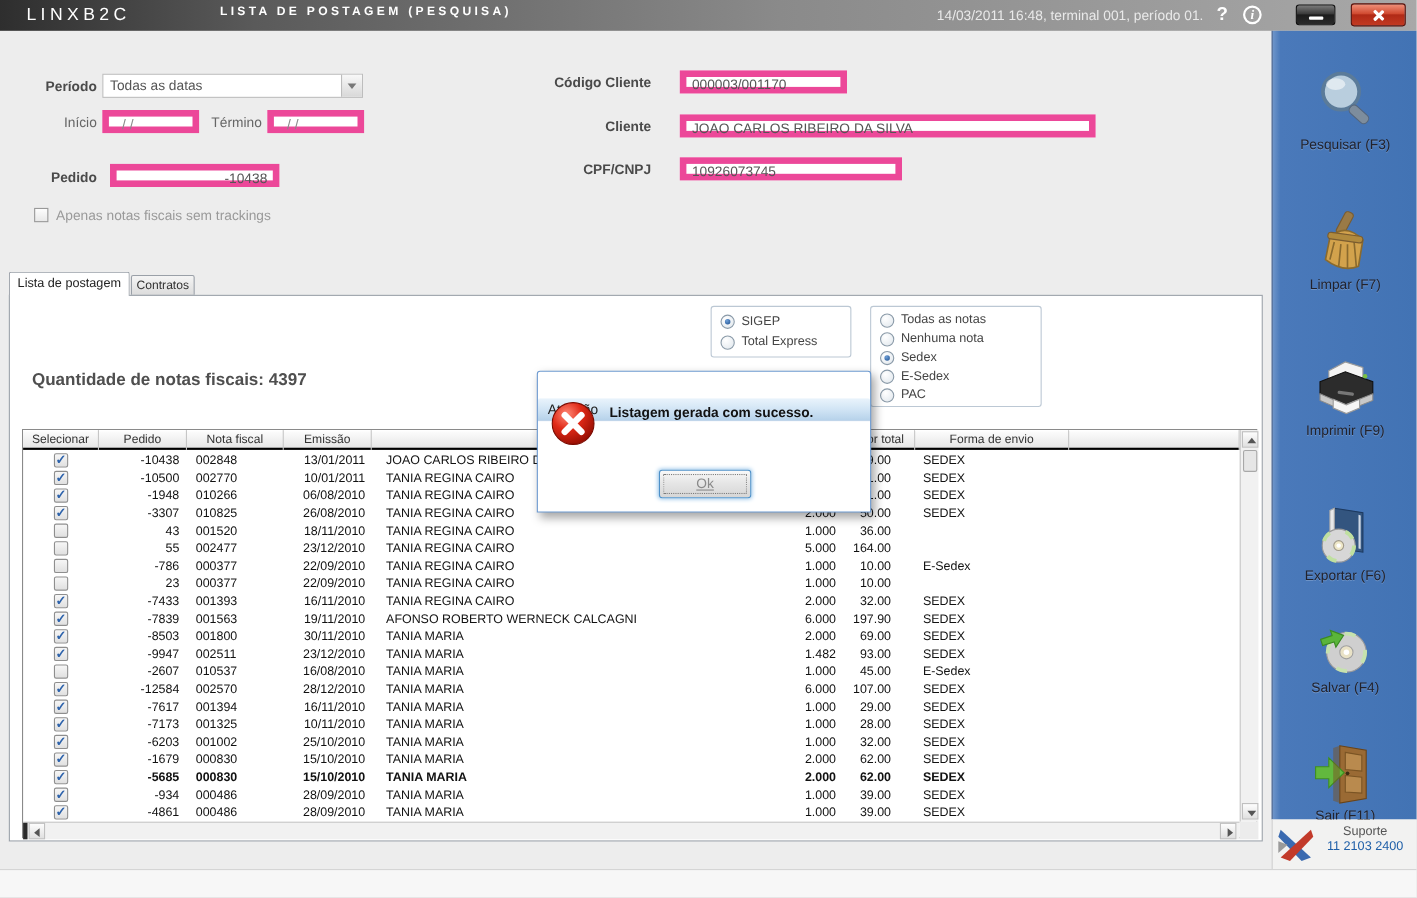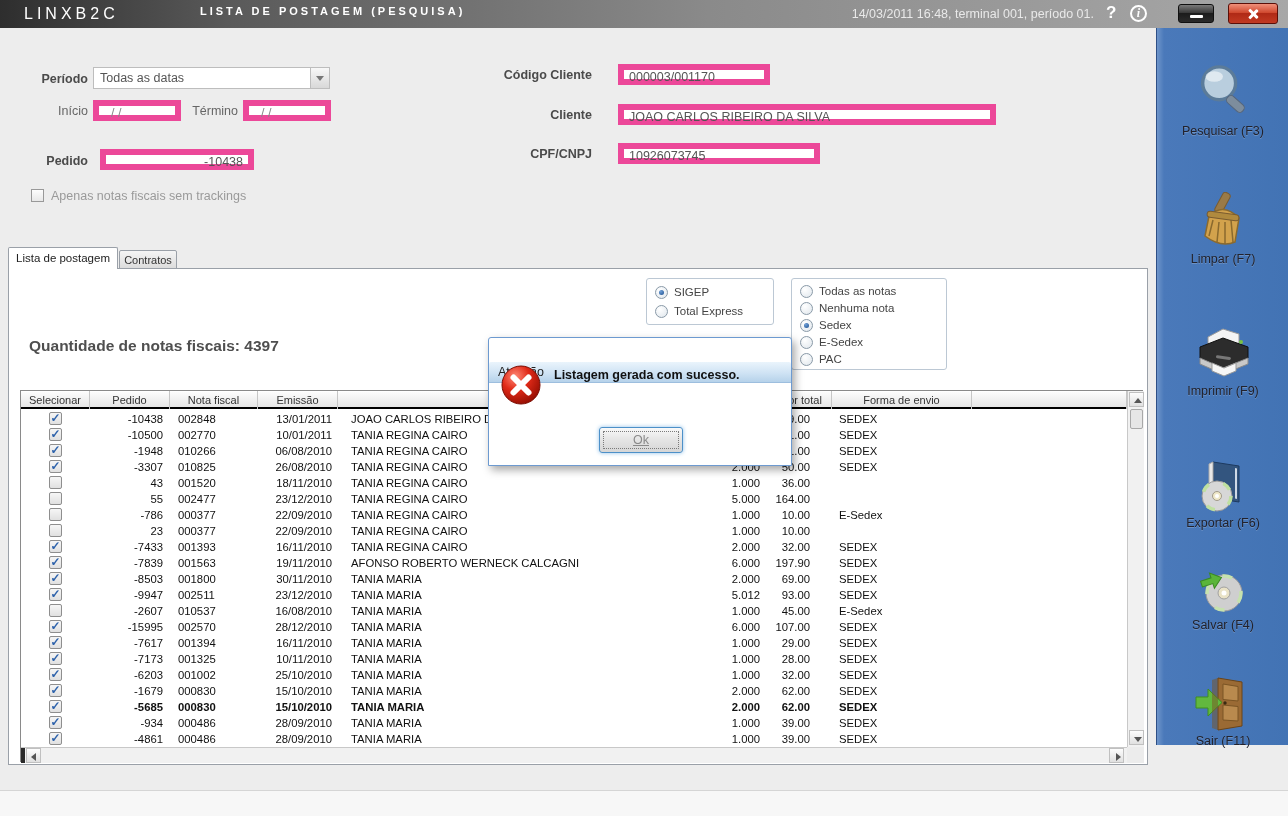--- a/index.html
+++ b/index.html
@@ -347,39 +347,39 @@
             <div class="tcell" style="left: 743px; width: 68px; text-align: right; padding-right: 22px;">69.00</div>
             <div class="tcell" style="left: 811px; width: 140px; text-align: left; padding-left: 7px;">SEDEX</div>
             <div class="tcell" style="left: 951px; width: 155px; text-align: left;"></div>
           </div>
           <div class="trow" style="top: 176px;">
             <div class="cb on" style="left: 27.5px;"></div>
             <div class="tcell" style="left: 69px; width: 80px; text-align: right; padding-right: 7px;">-9947</div>
             <div class="tcell" style="left: 149px; width: 88px; text-align: left; padding-left: 8px;">002511</div>
             <div class="tcell" style="left: 237px; width: 80px; text-align: right; padding-right: 6px;">23/12/2010</div>
             <div class="tcell" style="left: 317px; width: 326px; text-align: left; padding-left: 13px;">TANIA MARIA</div>
-            <div class="tcell" style="left: 643px; width: 100px; text-align: right; padding-right: 4px;">5.012</div>
+            <div class="tcell" style="left: 643px; width: 100px; text-align: right; padding-right: 4px;">1.482</div>
             <div class="tcell" style="left: 743px; width: 68px; text-align: right; padding-right: 22px;">93.00</div>
             <div class="tcell" style="left: 811px; width: 140px; text-align: left; padding-left: 7px;">SEDEX</div>
             <div class="tcell" style="left: 951px; width: 155px; text-align: left;"></div>
           </div>
           <div class="trow" style="top: 192px;">
             <div class="cb" style="left: 27.5px;"></div>
             <div class="tcell" style="left: 69px; width: 80px; text-align: right; padding-right: 7px;">-2607</div>
             <div class="tcell" style="left: 149px; width: 88px; text-align: left; padding-left: 8px;">010537</div>
             <div class="tcell" style="left: 237px; width: 80px; text-align: right; padding-right: 6px;">16/08/2010</div>
             <div class="tcell" style="left: 317px; width: 326px; text-align: left; padding-left: 13px;">TANIA MARIA</div>
             <div class="tcell" style="left: 643px; width: 100px; text-align: right; padding-right: 4px;">1.000</div>
             <div class="tcell" style="left: 743px; width: 68px; text-align: right; padding-right: 22px;">45.00</div>
             <div class="tcell" style="left: 811px; width: 140px; text-align: left; padding-left: 7px;">E-Sedex</div>
             <div class="tcell" style="left: 951px; width: 155px; text-align: left;"></div>
           </div>
           <div class="trow" style="top: 208px;">
             <div class="cb on" style="left: 27.5px;"></div>
-            <div class="tcell" style="left: 69px; width: 80px; text-align: right; padding-right: 7px;">-15995</div>
+            <div class="tcell" style="left: 69px; width: 80px; text-align: right; padding-right: 7px;">-12584</div>
             <div class="tcell" style="left: 149px; width: 88px; text-align: left; padding-left: 8px;">002570</div>
             <div class="tcell" style="left: 237px; width: 80px; text-align: right; padding-right: 6px;">28/12/2010</div>
             <div class="tcell" style="left: 317px; width: 326px; text-align: left; padding-left: 13px;">TANIA MARIA</div>
             <div class="tcell" style="left: 643px; width: 100px; text-align: right; padding-right: 4px;">6.000</div>
             <div class="tcell" style="left: 743px; width: 68px; text-align: right; padding-right: 22px;">107.00</div>
             <div class="tcell" style="left: 811px; width: 140px; text-align: left; padding-left: 7px;">SEDEX</div>
             <div class="tcell" style="left: 951px; width: 155px; text-align: left;"></div>
           </div>
           <div class="trow" style="top: 224px;">
             <div class="cb on" style="left: 27.5px;"></div>
@@ -545,20 +545,31 @@
         <path d="M29 10 L44 12.5 L44 27 L29 25.5 Z" fill="#b98a4e" stroke="#7a5424"></path>
         <path d="M29 31 L44 32.5 L44 47 L29 46 Z" fill="#b98a4e" stroke="#7a5424"></path>
         <circle cx="31" cy="29" r="1.7" fill="#3a2a12"></circle>
         <path d="M2 23 L14 23 L14 15 L28 28.5 L14 42 L14 34 L2 34 Z" fill="#62b83e" stroke="#3f8f1f"></path>
         <path d="M18 54 L24 56 L24 4 L18 6 Z" fill="#7a5424" opacity=".5"></path>
       </svg>
       <div class="slabel">Sair (F11)</div>
     </div>
   </div>
 
+  <div class="suporte">
+    <svg class="sup-logo" width="36" height="34" viewBox="0 0 34 32">
+      <path d="M4 3 L30 27 L22 30 L2 9 Z" fill="#3a6ab0"></path>
+      <path d="M30 3 L4 27 L12 30 L32 9 Z" fill="#c23a2a"></path>
+      <path d="M2 13 L10 16 L2 23 Z" fill="#9a9a9a"></path>
+    </svg>
+    <div class="sup-text">
+      <div class="sup-title">Suporte</div>
+      <div class="sup-phone">11 2103 2400</div>
+    </div>
+  </div>
 
   <div class="footer"></div>
 
   <div class="modal">
     <div class="mtitle">Atenção</div>
     <div class="micon">
       <svg width="40" height="40" viewBox="0 0 40 40">
         <defs>
           <radialGradient id="rg" cx="35%" cy="28%" r="80%">
             <stop offset="0%" stop-color="#ff8a78"></stop>

